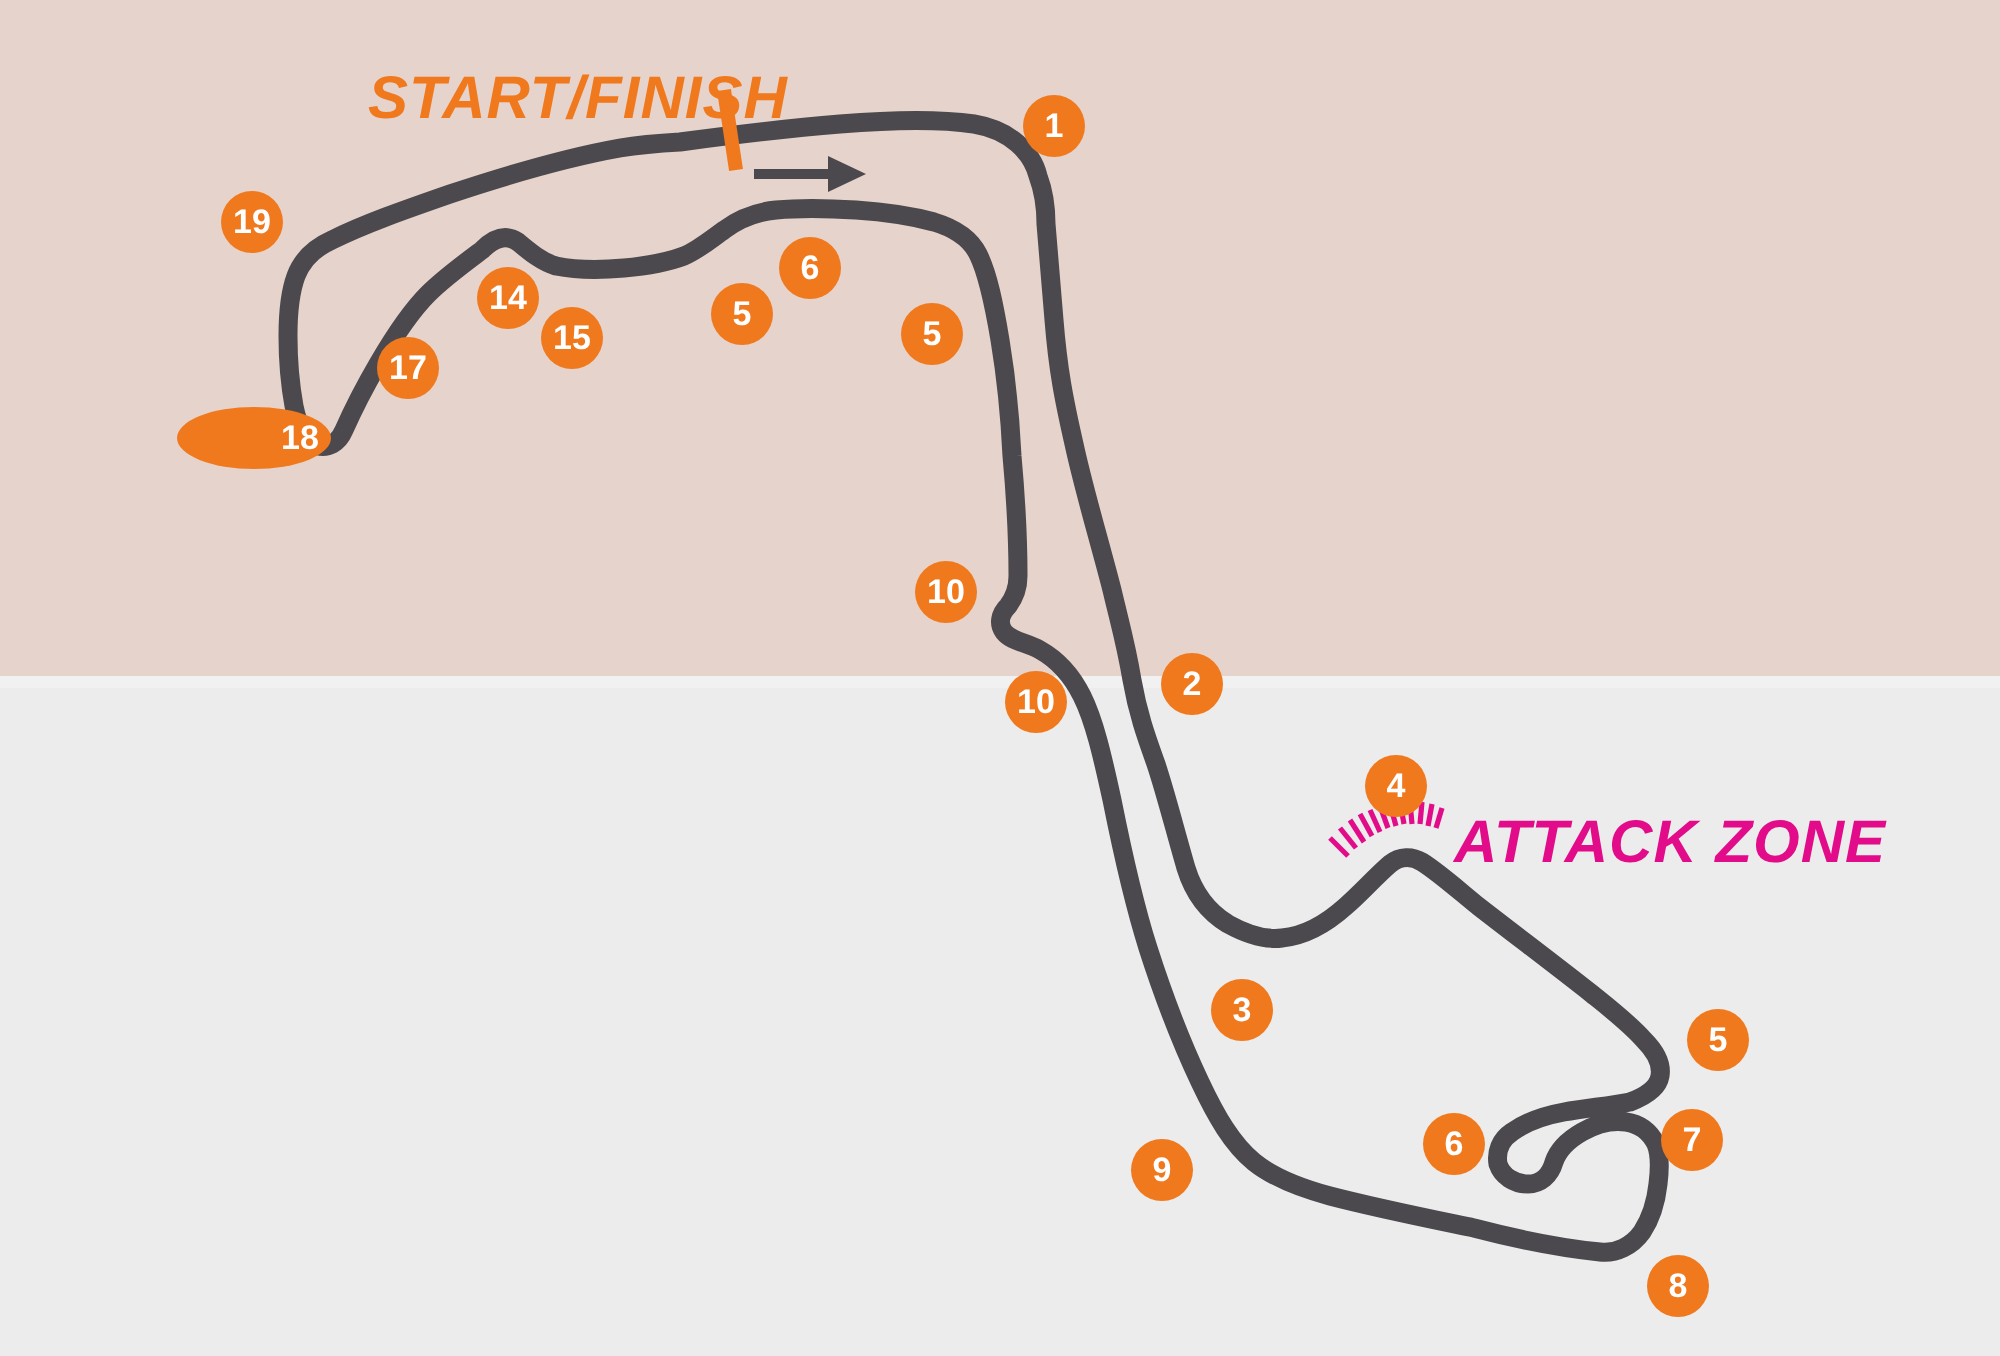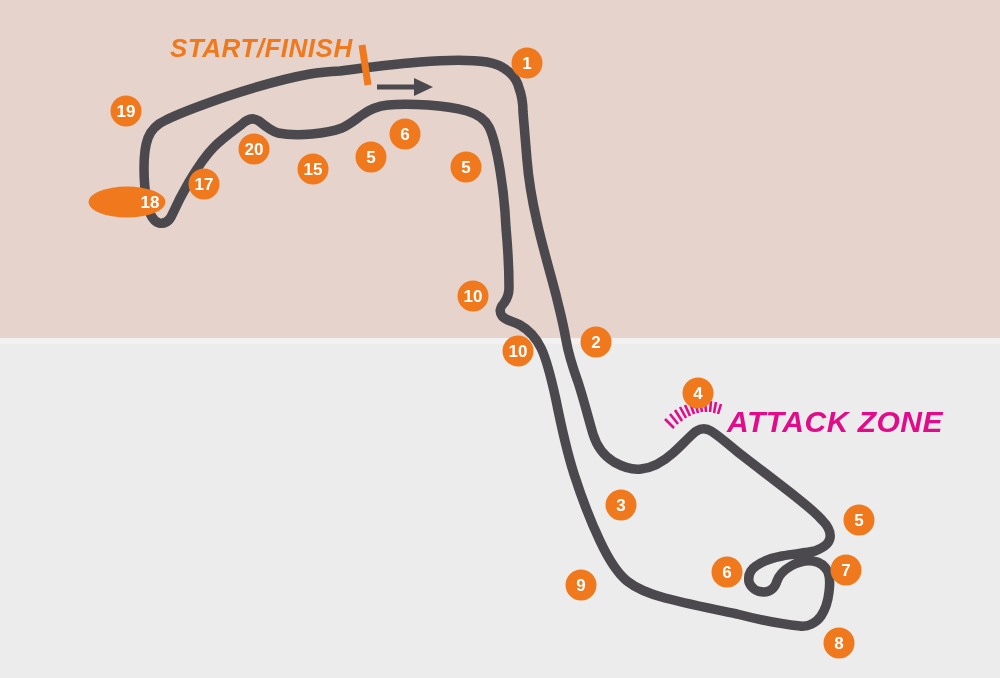--- a/index.html
+++ b/index.html
@@ -39,22 +39,22 @@
   .hatch line{stroke:var(--accent-magenta);stroke-width:2.6;stroke-linecap:butt;}
   .map-label{
     position:absolute;
     font-style:italic;
     font-weight:bold;
     white-space:nowrap;
     letter-spacing:0.5px;
     user-select:none;
   }
   .label-start-finish{
-    left:170px;top:33px;
-    font-size:26px;
+    left:184px;top:33px;
+    font-size:30px;
     color:var(--accent-orange);
   }
   .label-attack-zone{
     left:727px;top:405px;
     font-size:30px;
     color:var(--accent-magenta);
   }
   .badge{
     position:absolute;
     width:31px;height:31px;
@@ -185,20 +185,20 @@
       <div class="badge" style="left: 859px; top: 520px;">5</div>
       <div class="badge" style="left: 727px; top: 572px;">6</div>
       <div class="badge" style="left: 846px; top: 570px;">7</div>
       <div class="badge" style="left: 839px; top: 643px;">8</div>
       <div class="badge" style="left: 581px; top: 585px;">9</div>
       <div class="badge" style="left: 518px; top: 351px;">10</div>
       <div class="badge" style="left: 473px; top: 296px;">10</div>
       <div class="badge" style="left: 466px; top: 167px;">5</div>
       <div class="badge" style="left: 405px; top: 134px;">6</div>
       <div class="badge" style="left: 371px; top: 157px;">5</div>
-      <div class="badge" style="left: 286px; top: 169px; margin-left: 27px;">15</div>
-      <div class="badge" style="left: 254px; top: 149px;">20</div>
+      <div class="badge" style="left: 286px; top: 169px;">15</div>
+      <div class="badge" style="left: 254px; top: 149px;">14</div>
       <div class="badge" style="left: 204px; top: 184px;">17</div>
-      <div class="badge" style="left: 127px; top: 202px; padding-left: 46px;">18</div>
+      <div class="badge" style="left: 127px; top: 219px; padding-left: 46px;">18</div>
       <div class="badge" style="left: 126px; top: 111px;">19</div>
     </div>
 
 </div>
 
 </body></html>

